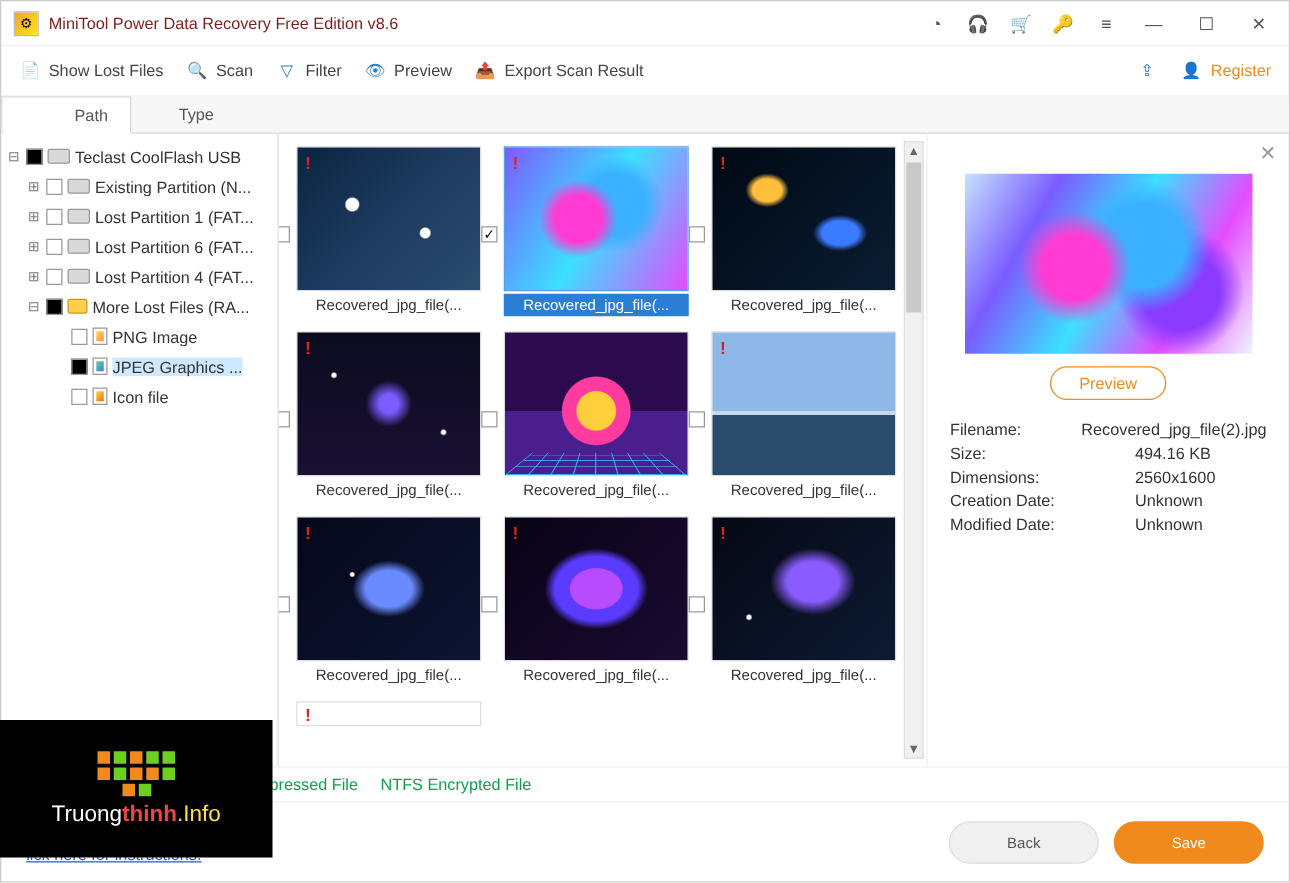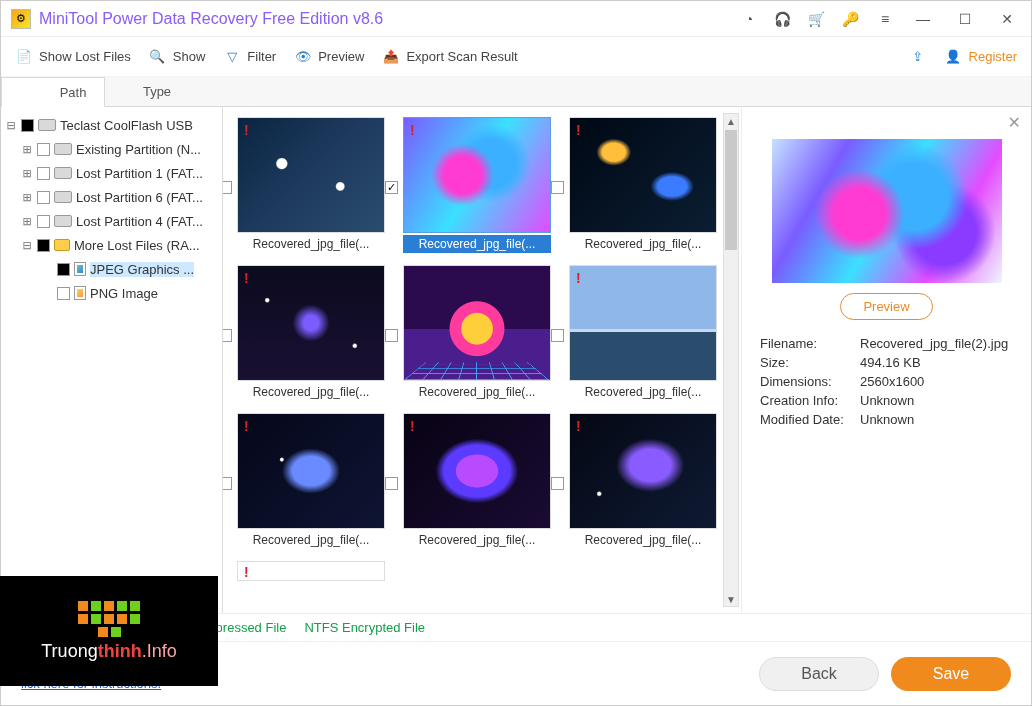--- a/index.html
+++ b/index.html
@@ -3,21 +3,21 @@
 <meta charset="utf-8">
 <style>
 * { box-sizing: border-box; margin: 0; padding: 0; font-family: "Segoe UI", Tahoma, sans-serif; }
 body { background: #f0f0f0; width: 1032px; height: 706px; overflow: hidden; position: relative; }
 
 .window { width: 1032px; height: 706px; background: #fff; border: 1px solid #ccc; display: flex; flex-direction: column; position: relative; }
 
 
 .titlebar { height: 36px; display: flex; align-items: center; padding: 0 10px; border-bottom: 1px solid #eee; }
 .titlebar .app-icon { width: 20px; height: 20px; background: linear-gradient(135deg,#f5a623,#f8e71c); border: 1px solid #bbb; margin-right: 8px; display:flex; align-items:center; justify-content:center; font-size:11px; }
-.titlebar .title { font-size: 16px; color: #8b5cf6; flex: 1; }
+.titlebar .title { font-size: 13px; color: #7f1d1d; flex: 1; }
 .titlebar .sysicons { display: flex; gap: 14px; align-items: center; }
 .titlebar .sysicon { width: 20px; height: 20px; display:flex; align-items:center; justify-content:center; color:#555; cursor:pointer; font-size:14px; }
 .titlebar .winbtn { width: 28px; height: 20px; display:flex; align-items:center; justify-content:center; color:#555; cursor:pointer; font-size:14px;}
 
 
 .toolbar { height: 40px; display:flex; align-items:center; padding: 0 14px; gap: 18px; border-bottom: 1px solid #f3f3f3; }
 .tbtn { display:flex; align-items:center; gap:6px; font-size:13px; color:#444; cursor:pointer; }
 .tbtn .ticon { width:18px; height:18px; display:flex; align-items:center; justify-content:center; color:#2a80c7; }
 .toolbar .spacer { flex:1; }
 .tbtn.reg { color:#ee8b1f; }
@@ -66,47 +66,47 @@
 .scroll .arrow.down { bottom:0; }
 
 
 .preview { width:290px; border-left:1px solid #eee; padding:12px 18px; font-size:13px; color:#333; position:relative; }
 .preview .close { position:absolute; right:10px; top:6px; color:#999; font-size:16px; cursor:pointer; }
 .preview .pimg { width:230px; height:144px; margin:20px auto 10px; display:block; }
 .preview .pbtnwrap { text-align:center; margin-bottom:16px; }
 .preview .pbtn { display:inline-block; border:1px solid #ee8b1f; color:#ee8b1f; padding:5px 22px; border-radius:16px; cursor:pointer; font-size:13px; }
 .preview .prow { display:flex; margin:4px 0; }
 .preview .plabel { width:100px; color:#333; }
-.preview .pval { flex:1; color:#333; }
+.preview .pval { flex:1; color:#333;margin-left:48px; }
 
 
 .legendbar { height:28px; display:flex; align-items:center; gap:18px; padding-left:20px; font-size:13px; border-top:1px solid #eee; }
 .leg { display:flex; align-items:center; gap:4px; }
 .leg .dot { font-weight:bold; }
 .leg.raw .dot { color:#e02020; }
 .leg.ntfsc { color:#11a04a; }
 .leg.ntfse { color:#11a04a; }
 
 .footer { height:64px; border-top:1px solid #eee; display:flex; align-items:center; padding:0 20px; font-size:13px; }
 .footer .ftxt { flex:1; }
 .footer .ftxt .ln1 { color:#333; margin-bottom:4px; }
 .footer .ftxt .ln2 a { color:#1a5fd0; text-decoration:underline; cursor:pointer; }
-.footer .btn { width:120px; height:34px; border-radius:17px; display:flex; align-items:center; justify-content:center; font-size:16px; cursor:pointer; margin-left:12px; }
+.footer .btn { width:120px; height:34px; border-radius:17px; display:flex; align-items:center; justify-content:center; font-size:12px; cursor:pointer; margin-left:12px; }
 .footer .btn.back { background:#f0f0f0; border:1px solid #ddd; color:#555; }
 .footer .btn.save { background:#f08a1d; color:#fff; }
 
 
 .watermark { position:absolute; left:0; bottom:20px; width:218px; height:110px; background:#000; color:#fff; display:flex; flex-direction:column; align-items:center; justify-content:center; font-size:18px; z-index:50; }
 .watermark .wmlogo { display:flex; gap:3px; margin-bottom:4px; flex-wrap:wrap; width:70px; justify-content:center;}
 .watermark .sq { width:10px; height:10px; }
 .watermark .o { background:#f08a1d; }
 .watermark .g { background:#6FCF1F; }
 .watermark .wmtext { font-size:18px; color:#fff; }
 .watermark .wmtext b { color:#ef4444; }
-.watermark .wmtext .oo { color:#fca5a5; }
+.watermark .wmtext .oo { color:#fde047; }
 
 
 .art { width:100%; height:100%; }
 .art1 { background:radial-gradient(circle at 30% 40%,#fff 0 4%,transparent 5%),radial-gradient(circle at 70% 60%,#fff 0 3%,transparent 4%),linear-gradient(135deg,#0a2540,#1e3a5f,#2a4d6e); }
 .art2 { background:radial-gradient(circle at 40% 50%,#ff3bd4 0 18%,transparent 30%),radial-gradient(circle at 60% 40%,#3bb0ff 0 22%,transparent 35%),linear-gradient(120deg,#7a5cff,#3be0ff,#e44bff); }
 .art3 { background:radial-gradient(ellipse at 30% 30%,#ffbf3b 0 8%,transparent 12%),radial-gradient(ellipse at 70% 60%,#3b7bff 0 10%,transparent 15%),linear-gradient(135deg,#000814,#0b1e33); }
 .art4 { background:radial-gradient(circle at 50% 50%,#7a5cff 0 8%,transparent 20%),radial-gradient(circle at 20% 30%,#fff 0 1%,transparent 2%),radial-gradient(circle at 80% 70%,#fff 0 1%,transparent 2%),linear-gradient(180deg,#0b0b1e,#1a1033); }
 .art5 { background:radial-gradient(circle at 50% 55%,#ffcf3b 0 16%,#ff3b9d 17% 28%,transparent 29%),linear-gradient(180deg,#2b0b4d 0 55%,#4b1e8d 55% 100%); position:relative;}
 .art5::after{content:"";position:absolute;left:0;right:0;bottom:0;height:36px;background:repeating-linear-gradient(90deg,#3bb0ff 0 1px,transparent 1px 18px),repeating-linear-gradient(0deg,#3bb0ff 0 1px,transparent 1px 10px);transform:perspective(60px) rotateX(45deg);transform-origin:bottom;}
 .art6 { background:linear-gradient(180deg,#8fb8e8 0 55%,#c5d9ef 55% 58%,#2a4d6e 58% 100%); }
@@ -135,21 +135,21 @@
     </div>
   </div>
 
   <div class="toolbar">
     <div class="tbtn">
       <span class="ticon">📄</span>
       <span>Show Lost Files</span>
     </div>
     <div class="tbtn">
       <span class="ticon">🔍</span>
-      <span>Show</span>
+      <span>Scan</span>
     </div>
     <div class="tbtn">
       <span class="ticon">▽</span>
       <span>Filter</span>
     </div>
     <div class="tbtn">
       <span class="ticon">👁</span>
       <span>Preview</span>
     </div>
     <div class="tbtn">
@@ -207,29 +207,34 @@
         <span class="tchk"></span>
         <span class="ticon-drive"></span>
         <span class="tlabel">Lost Partition 4 (FAT...</span>
       </div>
       <div class="tnode" style="padding-left:16px">
         <span class="texp">⊟</span>
         <span class="tchk filled"></span>
         <span class="ticon-folder"></span>
         <span class="tlabel">More Lost Files (RA...</span>
       </div>
+      <div class="tnode" style="padding-left:48px">
+        <span class="tchk"></span>
+        <span class="ticon-file png"></span>
+        <span class="tlabel">PNG Image</span>
+      </div>
       <div class="tnode sel" style="padding-left:48px">
         <span class="tchk filled"></span>
         <span class="ticon-file jpeg"></span>
         <span class="tlabel">JPEG Graphics ...</span>
       </div>
       <div class="tnode" style="padding-left:48px">
         <span class="tchk"></span>
-        <span class="ticon-file png"></span>
-        <span class="tlabel">PNG Image</span>
+        <span class="ticon-file ico"></span>
+        <span class="tlabel">Icon file</span>
       </div>
     </div>
 
     <div class="gridwrap">
       <div class="grid">
         <div class="row">
           <div class="cell">
             <div class="cellchk"></div>
             <div class="thumbwrap">
                 <span class="rawflag">!</span>
@@ -333,21 +338,21 @@
         </div>
       <div class="prow">
           <div class="plabel">Size:</div>
           <div class="pval">494.16 KB</div>
         </div>
       <div class="prow">
           <div class="plabel">Dimensions:</div>
           <div class="pval">2560x1600</div>
         </div>
       <div class="prow">
-          <div class="plabel">Creation Info:</div>
+          <div class="plabel">Creation Date:</div>
           <div class="pval">Unknown</div>
         </div>
       <div class="prow">
           <div class="plabel">Modified Date:</div>
           <div class="pval">Unknown</div>
         </div>
     </div>
 
   </div>
 

